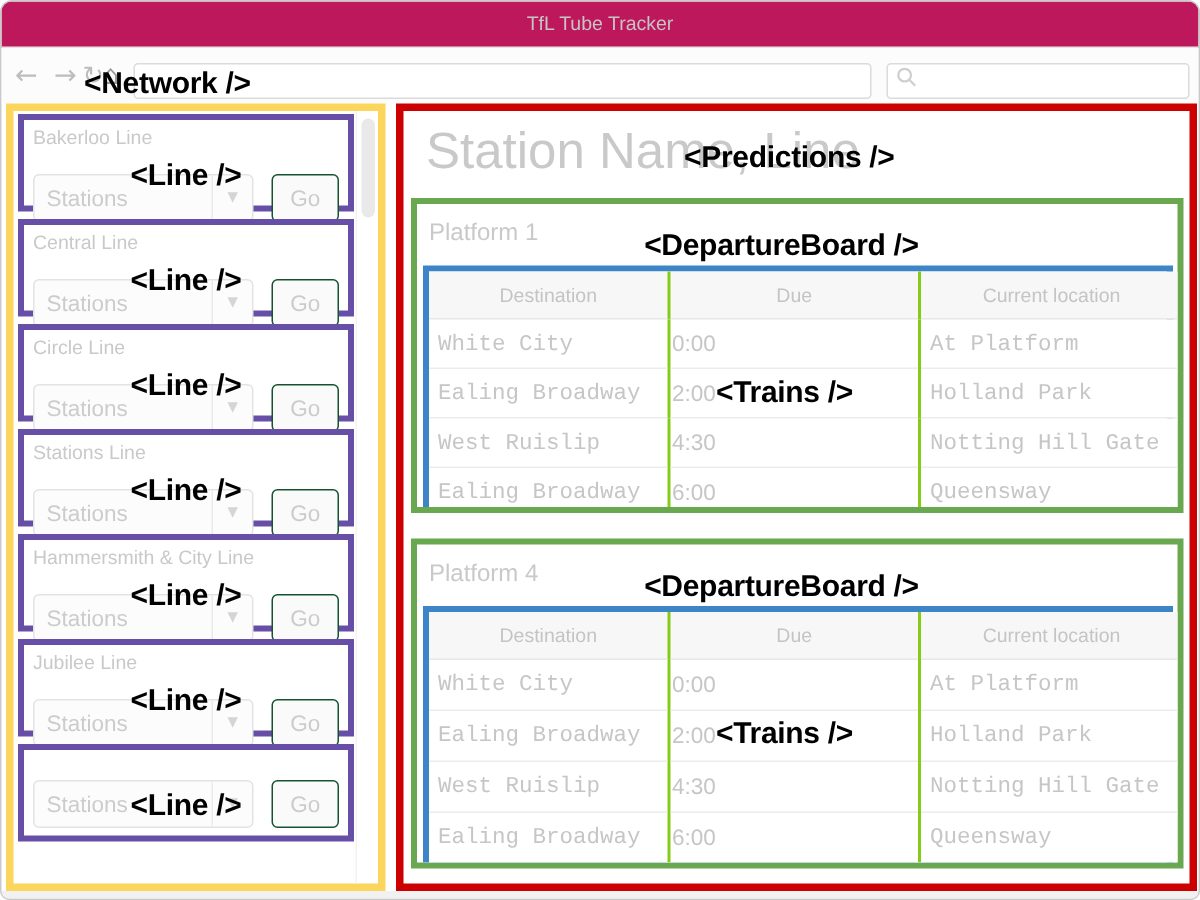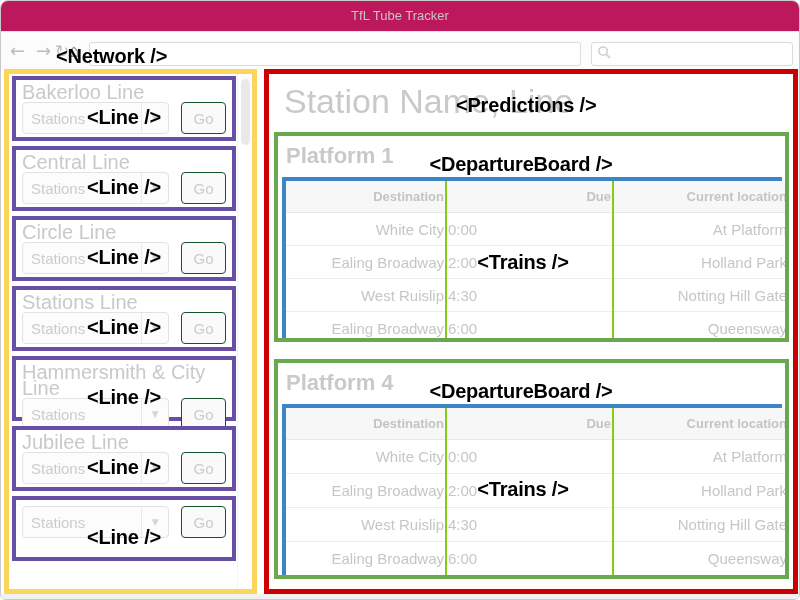--- a/index.html
+++ b/index.html
@@ -35,55 +35,55 @@
   .predictions-annotation { left:187px; top:20px; }
   .line-annotation  { left:50%; transform:translateX(-50%); top:26px; }
   .board-annotation { left:243px; transform:translateX(-50%); top:17px; }
   .trains-annotation{ left:237px; transform:translateX(-50%); top:70px; }
 
   
   .sidebar { position:absolute; left:3px; top:68px; width:253px; height:525px; box-sizing:border-box;
     border:5px solid var(--c-network,#FBD55C); background:#fff; padding:2px 0 0 3px; }
   .line-card { position:relative; width:224px; height:65px; box-sizing:border-box;
     border:4px solid var(--c-line,#674EA7); margin-bottom:5px; padding:4px 6px; background:#fff; }
-  .line-name { font-size:20px; line-height:16px; color:#C9C9C9; }
-  .line-controls { display:flex; align-items:flex-start; margin-top:2px; }
+  .line-name { font-size:13px; line-height:16px; color:#C9C9C9; }
+  .line-controls { display:flex; align-items:flex-start; margin-top:16px; }
   .stations-select { width:148px; height:32px; box-sizing:border-box; border:1px solid #E3E3E3;
     border-radius:4px; background:#FCFCFC; display:flex; align-items:center; color:#CCCCCC; font-size:15px; }
   .select-text { flex:1; padding-left:8px; }
   .select-caret { width:26px; align-self:stretch; border-left:1px solid #E9E9E9; display:flex;
     align-items:center; justify-content:center; font-size:9px; color:#D5D5D5;
     font-family:"DejaVu Sans", sans-serif; }
   .go-btn { margin-left:12px; width:45px; height:32px; box-sizing:border-box; border:1px solid #14532d;
     border-radius:4px; background:#FAFAFA; color:#CCCCCC; font-size:15px; font-family:"Liberation Sans", sans-serif; }
   .sidebar-trackline { position:absolute; top:0; bottom:0; right:14px; width:1px; background:#F3F3F3; }
   .sidebar-thumb { position:absolute; top:5px; right:2px; width:9px; height:66px; border-radius:5px; background:#E9E9E9; }
 
   
   .main { position:absolute; left:263px; top:68px; width:534px; height:525px; box-sizing:border-box;
     border:5px solid var(--c-predictions,#CC0000); background:#fff; }
   .station-heading { margin:7px 0 0 15px; font-size:34px; font-weight:normal; color:#C9C9C9; line-height:40px; }
   .boards { margin:11px 0 0 5px; display:flex; flex-direction:column; gap:17px; }
   .board { position:relative; width:515px; height:210px; box-sizing:border-box;
     border:4px solid var(--c-departure-board,#6AA84F); background:#fff; overflow:hidden; }
   .board:nth-of-type(2) { height:220px; }
-  .platform-title { margin:6px 0 0 8px; font-size:22px; font-weight:bold; color:#C9C9C9; line-height:27px; }
+  .platform-title { margin:6px 0 0 8px; font-size:16px; font-weight:normal; color:#C9C9C9; line-height:27px; }
   .trains-box { position:relative; margin:8px 0 0 4px; width:500px; box-sizing:border-box;
     border:4px solid var(--c-trains,#3D85C6); background:#fff; }
   table.trains { width:492px; border-collapse:collapse; table-layout:fixed; }
   .trains th:nth-child(1), .trains td:nth-child(1) { width:157px; }
   .trains th:nth-child(2), .trains td:nth-child(2) { width:163px; }
   .trains th:nth-child(3), .trains td:nth-child(3) { width:172px; }
-  .trains th { height:29px; background:#F7F7F7; font-size:13px; font-weight:bold; color:#C4C4C4;
-    text-align:right; border-bottom:1px solid #E8E8E8; }
+  .trains th { height:29px; background:#F7F7F7; font-size:13px; font-weight:normal; color:#C4C4C4;
+    text-align:center; border-bottom:1px solid #E8E8E8; }
   .trains td { height:30px; font-size:15px; color:#C6C6C6; border-bottom:1px solid #ECECEC; background:#fff; }
   .board:nth-of-type(2) .trains td { height:31px; }
   .trains tbody tr:last-child td { border-bottom:none; }
   .trains th + th, .trains td + td { border-left:2px solid #84cc16; }
-  .trains td:nth-child(1), .trains td:nth-child(3) { padding-left:6px; text-align:right; }
+  .trains td:nth-child(1), .trains td:nth-child(3) { padding-left:6px; text-align:left;font-family:Liberation Mono, monospace; }
   .trains td:nth-child(2) { text-align:left; }
 
   .window-bottom { position:absolute; left:0; right:0; bottom:0; height:5px; background:#F1F1F1; z-index:0; }
 </style>
 </head>
 <body>
 
 <div class="window">
 
   <div class="titlebar">

